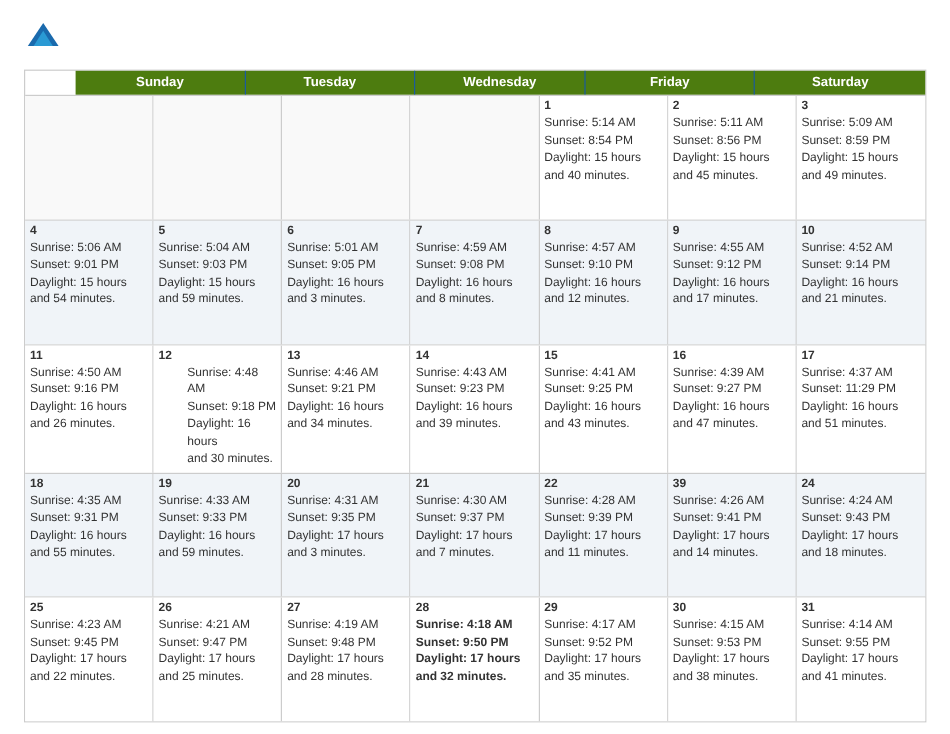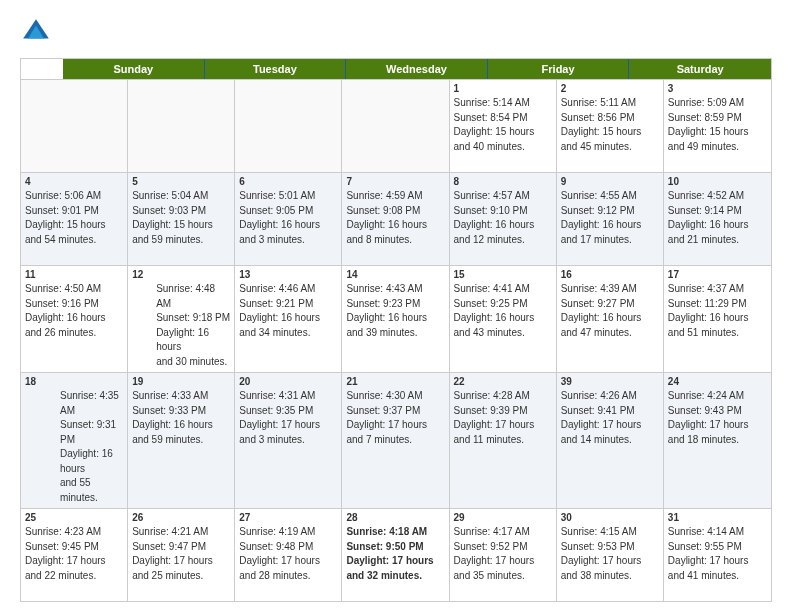--- a/index.html
+++ b/index.html
@@ -269,21 +269,21 @@
             <div class="day-num">17</div>
             <div class="day-info" style="white-space: pre-line;">Sunrise: 4:37 AM
 Sunset: 11:29 PM
 Daylight: 16 hours
 and 51 minutes.</div>
           </div>
         </div>
         <div class="cal-row">
           <div class="cal-cell alt-row">
             <div class="day-num">18</div>
-            <div class="day-info" style="white-space: pre-line; margin-left: 35px;">Sunrise: 4:35 AM
+            <div class="day-info" style="white-space: pre-line;">Sunrise: 4:35 AM
 Sunset: 9:31 PM
 Daylight: 16 hours
 and 55 minutes.</div>
           </div>
           <div class="cal-cell alt-row">
             <div class="day-num">19</div>
             <div class="day-info" style="white-space: pre-line;">Sunrise: 4:33 AM
 Sunset: 9:33 PM
 Daylight: 16 hours
 and 59 minutes.</div>

